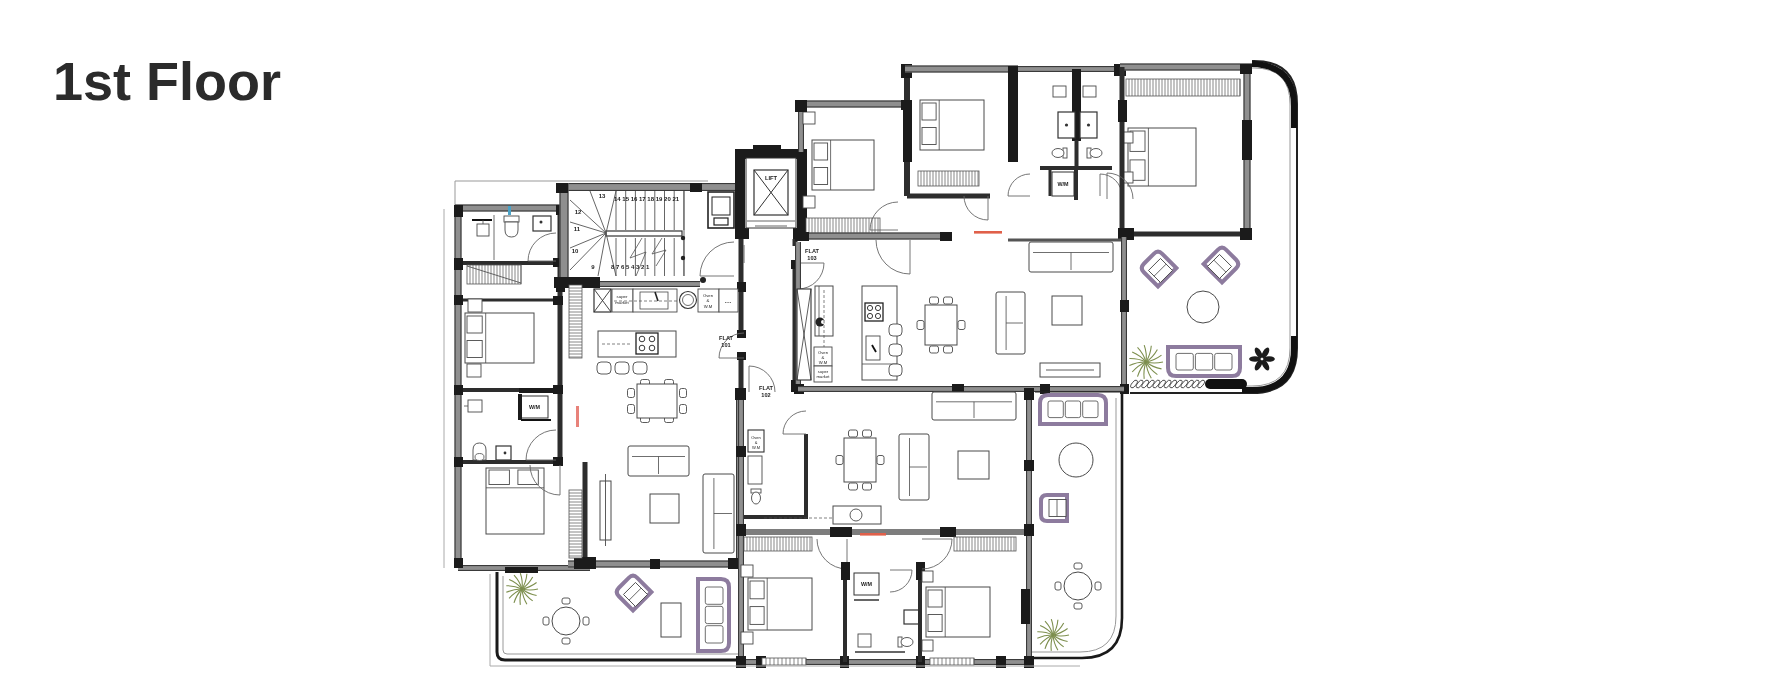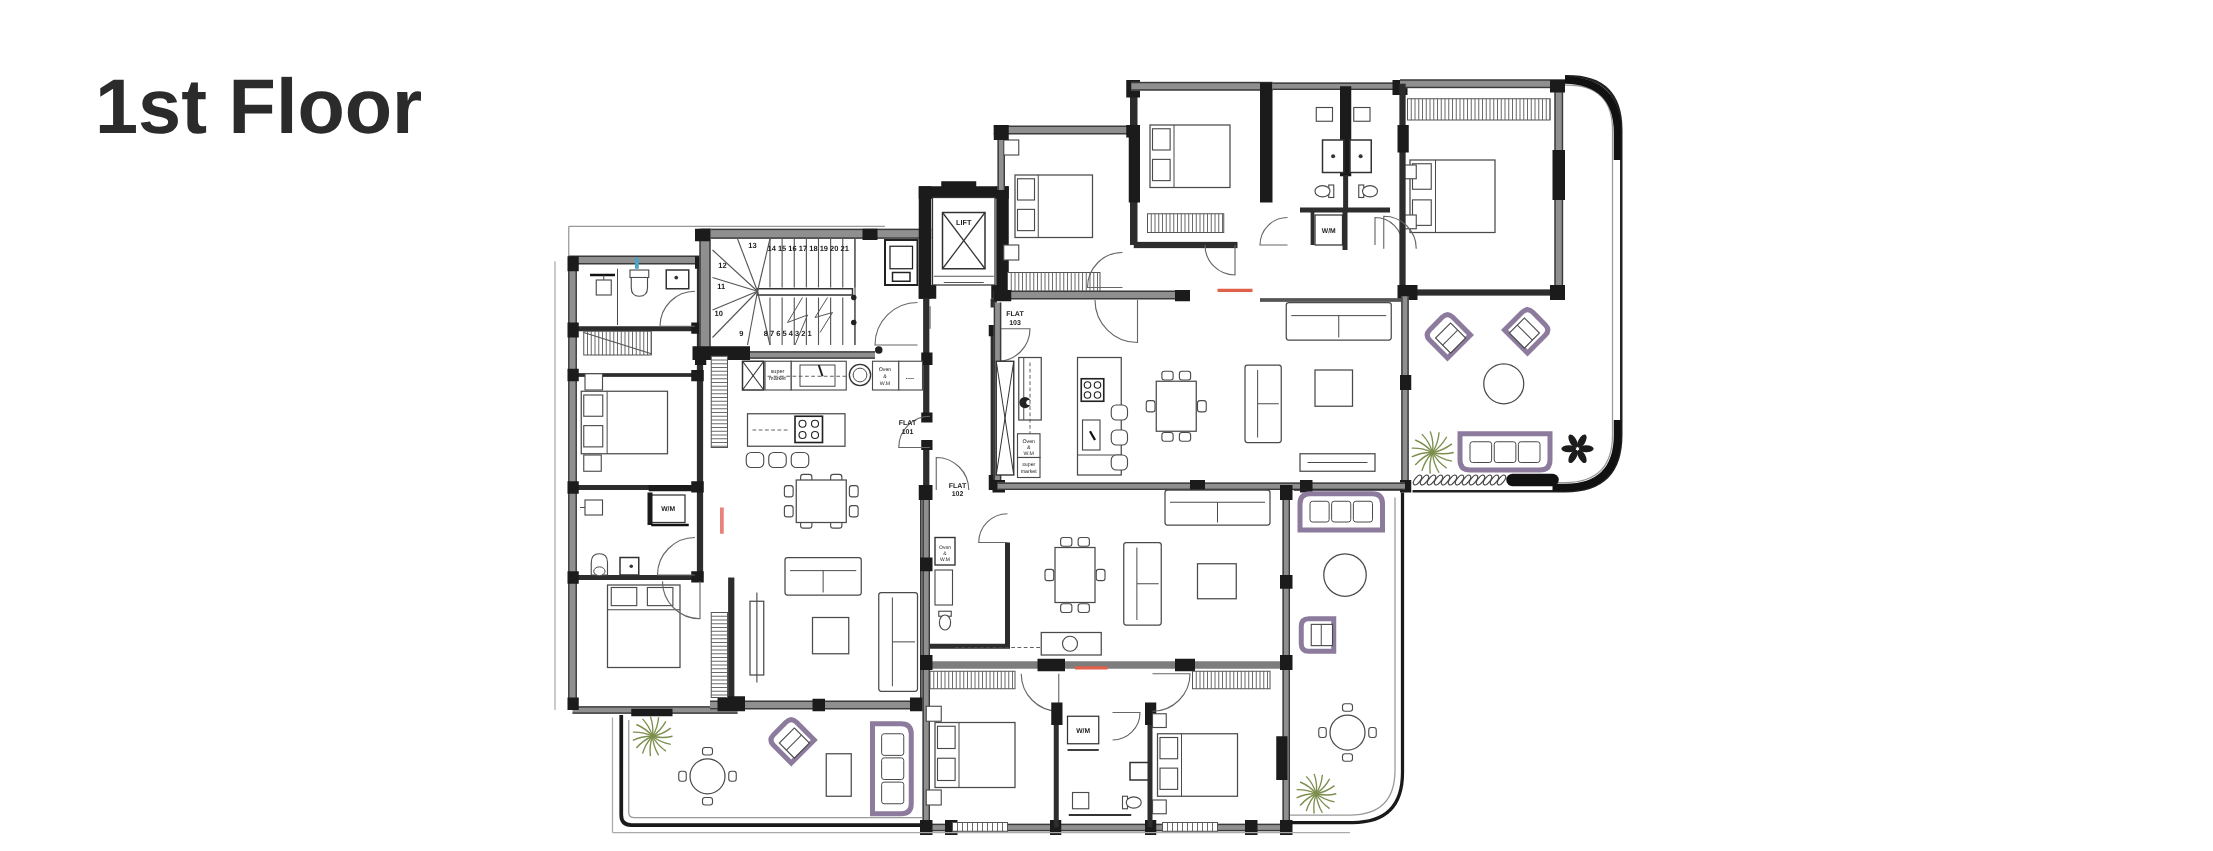--- a/index.html
+++ b/index.html
@@ -1,14 +1,14 @@
 <!DOCTYPE html>
 <html><head><meta charset="utf-8"><style>
 html,body{margin:0;padding:0;background:#ffffff;width:1770px;height:681px;overflow:hidden}
-.title{position:absolute;left:76px;top:50px;font-family:"Liberation Sans",sans-serif;font-weight:bold;font-size:62px;color:#2b2b2b;letter-spacing:0px}
+.title{position:absolute;left:53px;top:50px;font-family:"Liberation Sans",sans-serif;font-weight:bold;font-size:54px;color:#2b2b2b;letter-spacing:0px}
 </style></head><body>
 <div class="title">1st Floor</div>
 <svg width="1770" height="681" viewBox="0 0 1770 681">
 <line x1="455.0" y1="181.0" x2="708.0" y2="181.0" stroke="#999" stroke-width="1"></line>
 <line x1="455.0" y1="181.0" x2="455.0" y2="211.0" stroke="#999" stroke-width="1"></line>
 <line x1="444.0" y1="209.0" x2="444.0" y2="568.0" stroke="#aaa" stroke-width="1"></line>
 <rect x="454.5" y="207.0" width="7.0" height="361.0" fill="#8f8f8f"></rect>
 <rect x="454.5" y="207.0" width="1.1" height="361.0" fill="#3a3a3a"></rect>
 <rect x="460.4" y="207.0" width="1.1" height="361.0" fill="#3a3a3a"></rect>
 <rect x="455.0" y="204.5" width="107.0" height="7.0" fill="#8f8f8f"></rect>

